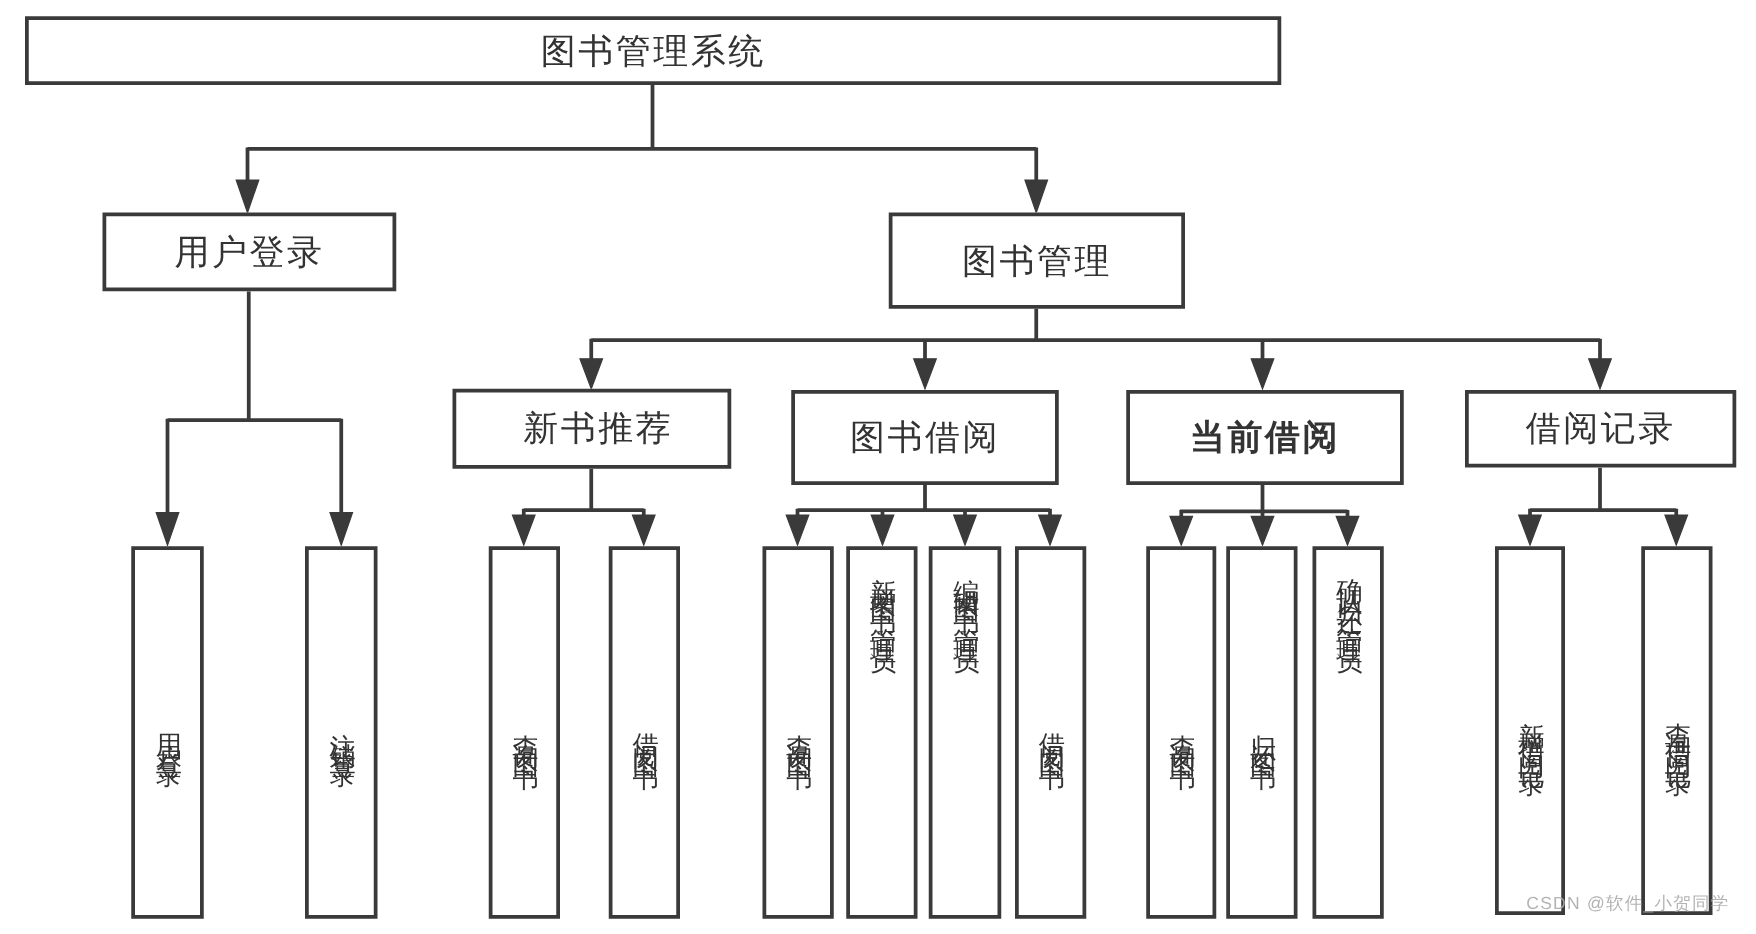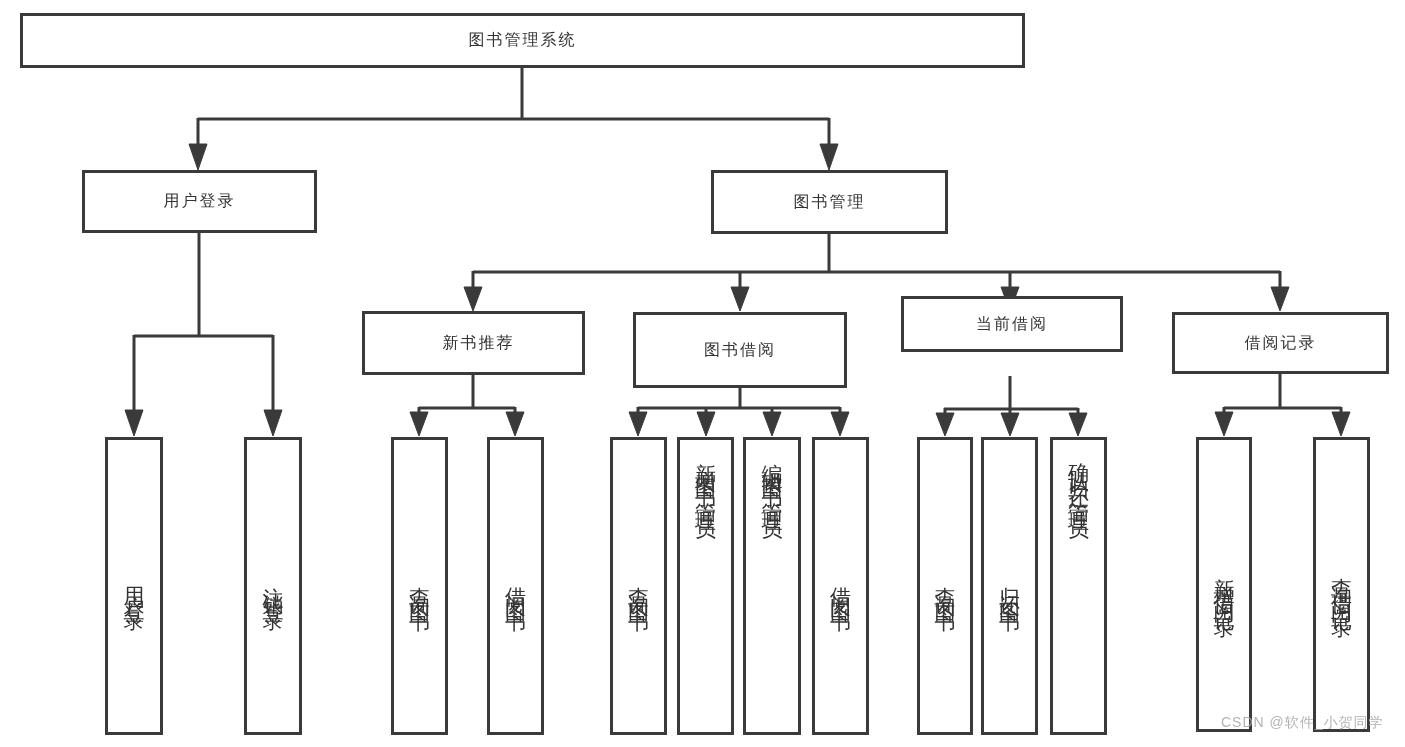--- a/index.html
+++ b/index.html
@@ -3,21 +3,21 @@
 <meta charset="utf-8">
 <style>
   html,body{margin:0;padding:0;}
   body{background:#ffffff;font-family:"Liberation Sans","DejaVu Sans",sans-serif;}
   .canvas{position:relative;width:1405px;height:747px;background:#ffffff;overflow:hidden;}
   .wires{position:absolute;left:0;top:0;z-index:0;}
   .wires path{stroke:#3a3a3a;stroke-width:3;fill:none;}
   .wires polygon{fill:#3a3a3a;stroke:#3a3a3a;stroke-width:1;}
   .node{position:absolute;box-sizing:border-box;background:#ffffff;border:3px solid #3a3a3a;
         display:flex;align-items:center;justify-content:center;z-index:1;}
-  .h-label{font-size:16px;color:#333333;letter-spacing:2px;white-space:nowrap;}
+  .h-label{font-size:28px;color:#333333;letter-spacing:2px;white-space:nowrap;}
   .leaf{align-items:center;}
   .leaf.va-top{align-items:flex-start;padding-top:6px;}
   .v-label{writing-mode:vertical-rl;text-orientation:mixed;font-size:21px;line-height:1.15;
            letter-spacing:8px;color:#333333;white-space:nowrap;}
   .watermark{position:absolute;left:1221px;top:714px;z-index:3;font-size:14px;
              color:rgba(168,168,168,0.88);letter-spacing:1px;white-space:nowrap;}
 </style>
 </head>
 <body>
 
@@ -66,31 +66,31 @@
     </g>
   </svg>
 
   <div class="node" style="left:20px;top:13px;width:1005px;height:55px;">
     <span class="h-label">图书管理系统</span>
   </div>
 
   <div class="node" style="left:82px;top:170px;width:235px;height:63px;">
     <span class="h-label">用户登录</span>
   </div>
-  <div class="node" style="left:711px;top:170px;width:237px;height:64px;text-align:center;">
+  <div class="node" style="left:711px;top:170px;width:237px;height:77px;text-align:center;">
     <span class="h-label">图书管理</span>
   </div>
 
   <div class="node" style="left:362px;top:311px;width:223px;height:64px;padding-left:10px;">
     <span class="h-label">新书推荐</span>
   </div>
   <div class="node" style="left:633px;top:312px;width:214px;height:76px;">
     <span class="h-label">图书借阅</span>
   </div>
-  <div class="node" style="left:901px;top:296px;width:222px;height:56px;">
+  <div class="node" style="left:901px;top:312px;width:222px;height:76px;font-weight:bold;">
     <span class="h-label">当前借阅</span>
   </div>
   <div class="node" style="left:1172px;top:312px;width:217px;height:62px;">
     <span class="h-label">借阅记录</span>
   </div>
 
   <div class="node leaf" style="left:105px;top:437px;width:58px;height:298px;">
     <span class="v-label">用户登录</span>
   </div>
   <div class="node leaf" style="left:244px;top:437px;width:58px;height:298px;">

